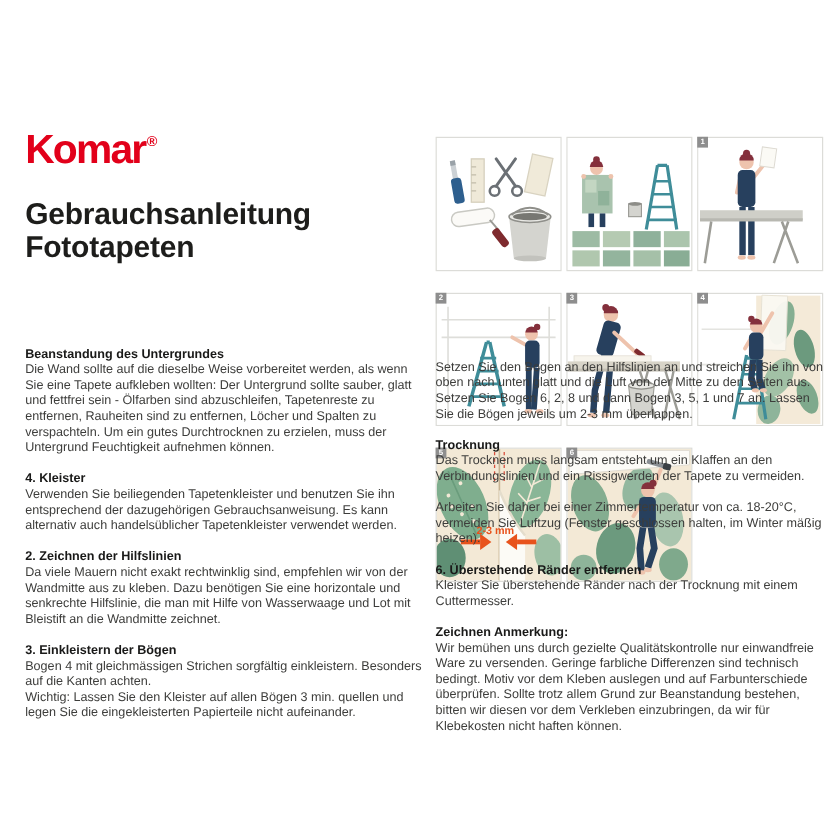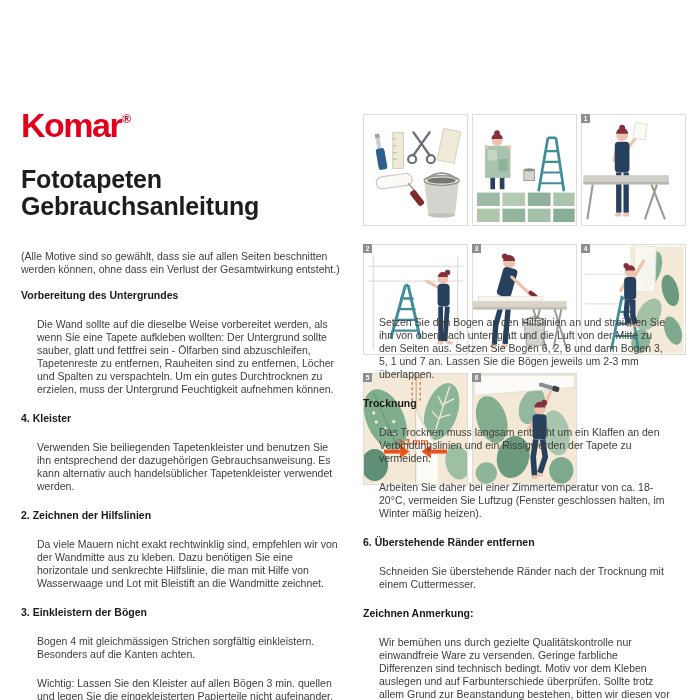--- a/index.html
+++ b/index.html
@@ -22,21 +22,21 @@
   }
   .intro {
     position: absolute; left: 21px; top: 239px; width: 336px;
     font-size: 10.5px; line-height: 13px;
   }
   .col { position: absolute; font-size: 10.5px; line-height: 13px; }
   .col-left  { left: 21px;  top: 289px; width: 336px; }
   .col-right { left: 363px; top: 300px; width: 324px; }
   .sec { margin: 0 0 13px 0; }
   .sec h3 { margin: 0; font-size: 10.5px; line-height: 13px; color: #191918; }
-  .sec p  { margin: 16px; }
+  .sec p  { margin: 0; }
   .sec p.gap { margin-top: 13px; }
   .grid {
     position: absolute; left: 363px; top: 114px; width: 323px; height: 172px;
     display: grid; grid-template-columns: repeat(3, 1fr); grid-template-rows: 1fr 1fr;
     gap: 18px 4px;
   }
   .cell { position: relative; border: 1px solid #dcdcd8; background: #ffffff; }
   .cell svg { display: block; width: 100%; height: 100%; }
   .badge {
     position: absolute; left: -1px; top: -1px; width: 9px; height: 9px;
@@ -49,25 +49,24 @@
   }
 </style>
 </head>
 <body>
 
 <div class="page">
 
   <div class="logo"><span>Komar</span><span class="reg">®</span></div>
 
   <div class="title">
+    <div>Gebrauchsanleitung</div>
     <div>Fototapeten</div>
-    <div>Gebrauchsanleitung</div>
   </div>
 
-  <p class="intro">(Alle Motive sind so gewählt, dass sie auf allen Seiten beschnitten werden können, ohne dass ein Verlust der Gesamtwirkung entsteht.)</p>
 
   <div class="grid">
 
     <div class="cell">
       <svg viewBox="0 0 77 82" preserveAspectRatio="none">
         <rect width="77" height="82" fill="#ffffff"></rect>
         <g transform="rotate(-10 12 28)">
           <rect x="10.5" y="14" width="3.2" height="12" fill="#ccd1d5"></rect>
           <rect x="10.5" y="14" width="3.2" height="3" fill="#9aa2a8"></rect>
           <rect x="9" y="25" width="6.5" height="16" rx="2" fill="#2e5f8e"></rect>
@@ -317,21 +316,21 @@
           <path d="M52 49 L54 62 L50 74" stroke="#27405e" stroke-width="4.2" fill="none"></path>
           <ellipse cx="46" cy="77" rx="2.4" ry="1.4" fill="#eec3ad"></ellipse>
           <ellipse cx="50" cy="75.5" rx="2.4" ry="1.4" fill="#eec3ad"></ellipse>
         </g>
       </svg>
     </div>
   </div>
 
   <div class="col col-left">
     <section class="sec">
-      <h3>Vorbereitung des Untergrundes</h3>
+      <h3>Beanstandung des Untergrundes</h3>
       <p>Die Wand sollte auf die dieselbe Weise vorbereitet werden, als wenn Sie eine Tapete aufkleben wollten: Der Untergrund sollte sauber, glatt und fettfrei sein - Ölfarben sind abzuschleifen, Tapetenreste zu entfernen, Rauheiten sind zu entfernen, Löcher und Spalten zu verspachteln. Um ein gutes Durchtrocknen zu erzielen, muss der Untergrund Feuchtigkeit aufnehmen können.</p>
     </section>
     <section class="sec">
       <h3>4. Kleister</h3>
       <p>Verwenden Sie beiliegenden Tapetenkleister und benutzen Sie ihn entsprechend der dazugehörigen Gebrauchsanweisung. Es kann alternativ auch handelsüblicher Tapetenkleister verwendet werden.</p>
     </section>
     <section class="sec">
       <h3>2. Zeichnen der Hilfslinien</h3>
       <p>Da viele Mauern nicht exakt rechtwinklig sind, empfehlen wir von der Wandmitte aus zu kleben. Dazu benötigen Sie eine horizontale und senkrechte Hilfslinie, die man mit Hilfe von Wasserwaage und Lot mit Bleistift an die Wandmitte zeichnet.</p>
     </section>
@@ -346,21 +345,21 @@
     <section class="sec">
       <p>Setzen Sie den Bogen an den Hilfslinien an und streichen Sie ihn von oben nach unten glatt und die Luft von der Mitte zu den Seiten aus. Setzen Sie Bogen 6, 2, 8 und dann Bogen 3, 5, 1 und 7 an. Lassen Sie die Bögen jeweils um 2-3 mm überlappen.</p>
     </section>
     <section class="sec">
       <h3>Trocknung</h3>
       <p>Das Trocknen muss langsam entsteht um ein Klaffen an den Verbindungslinien und ein Rissigwerden der Tapete zu vermeiden.</p>
       <p class="gap">Arbeiten Sie daher bei einer Zimmertemperatur von ca. 18-20°C, vermeiden Sie Luftzug (Fenster geschlossen halten, im Winter mäßig heizen).</p>
     </section>
     <section class="sec">
       <h3>6. Überstehende Ränder entfernen</h3>
-      <p>Schneiden Sie überstehende Ränder nach der Trocknung mit einem Cuttermesser.</p>
+      <p>Kleister Sie überstehende Ränder nach der Trocknung mit einem Cuttermesser.</p>
     </section>
     <section class="sec">
       <h3>Zeichnen Anmerkung:</h3>
       <p>Wir bemühen uns durch gezielte Qualitätskontrolle nur einwandfreie Ware zu versenden. Geringe farbliche Differenzen sind technisch bedingt. Motiv vor dem Kleben auslegen und auf Farbunterschiede überprüfen. Sollte trotz allem Grund zur Beanstandung bestehen, bitten wir diesen vor dem Verkleben einzubringen, da wir für Klebekosten nicht haften können.</p>
     </section>
   </div>
 
 </div>
 
 </body></html>

